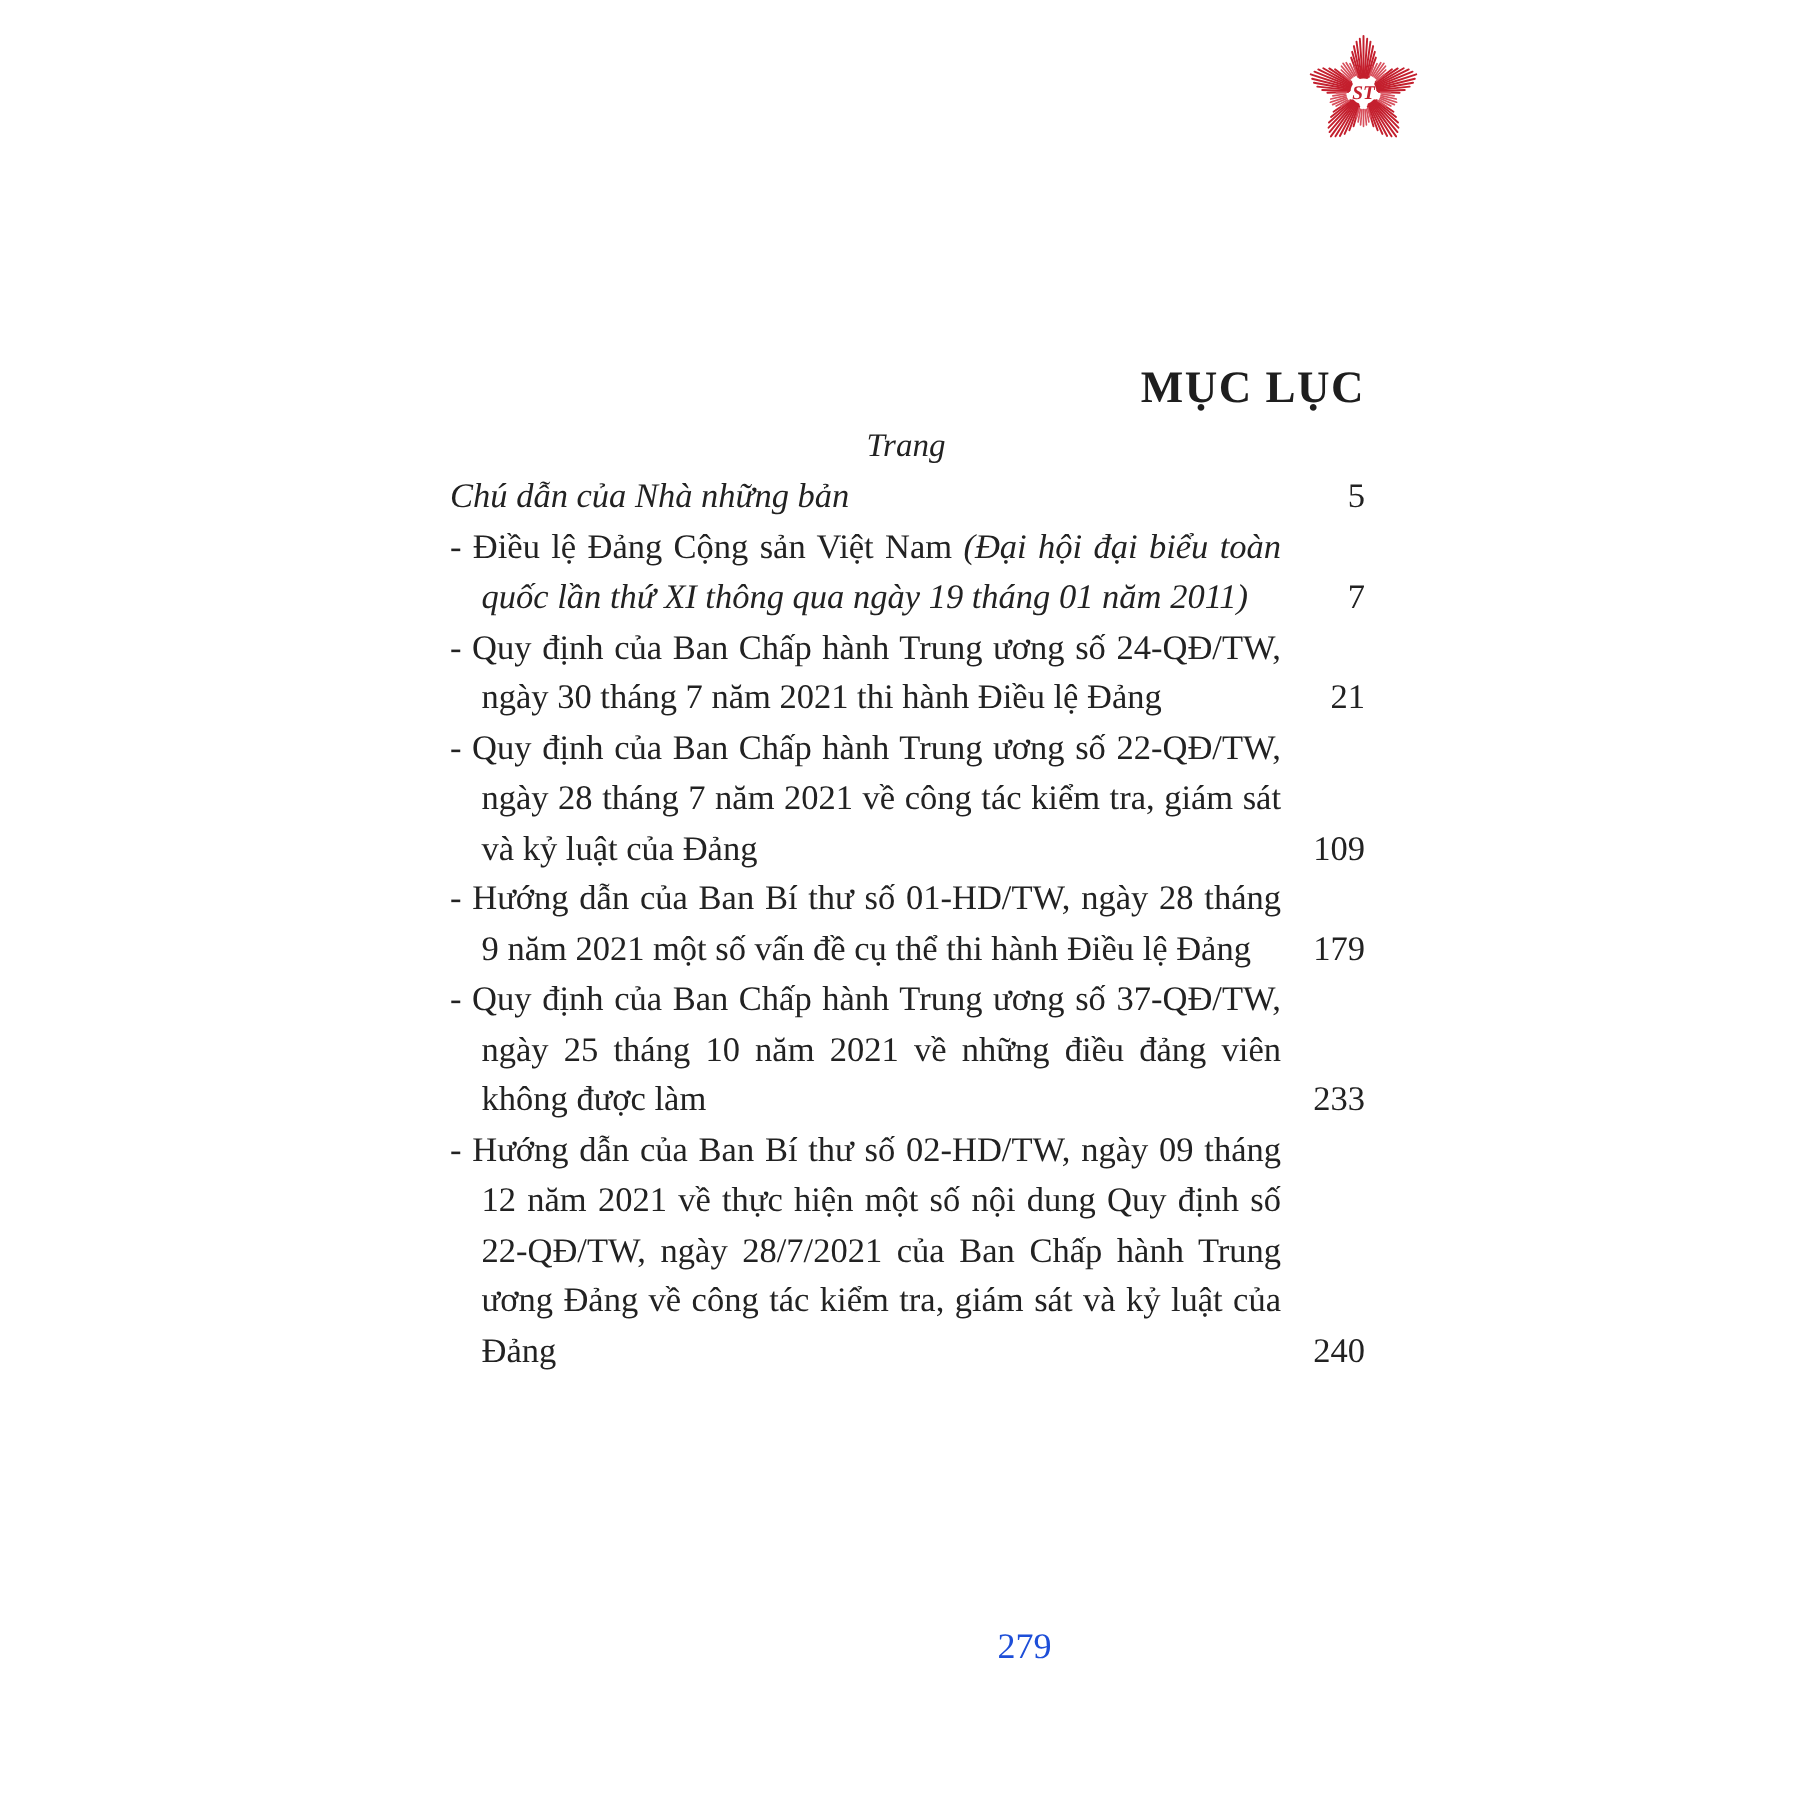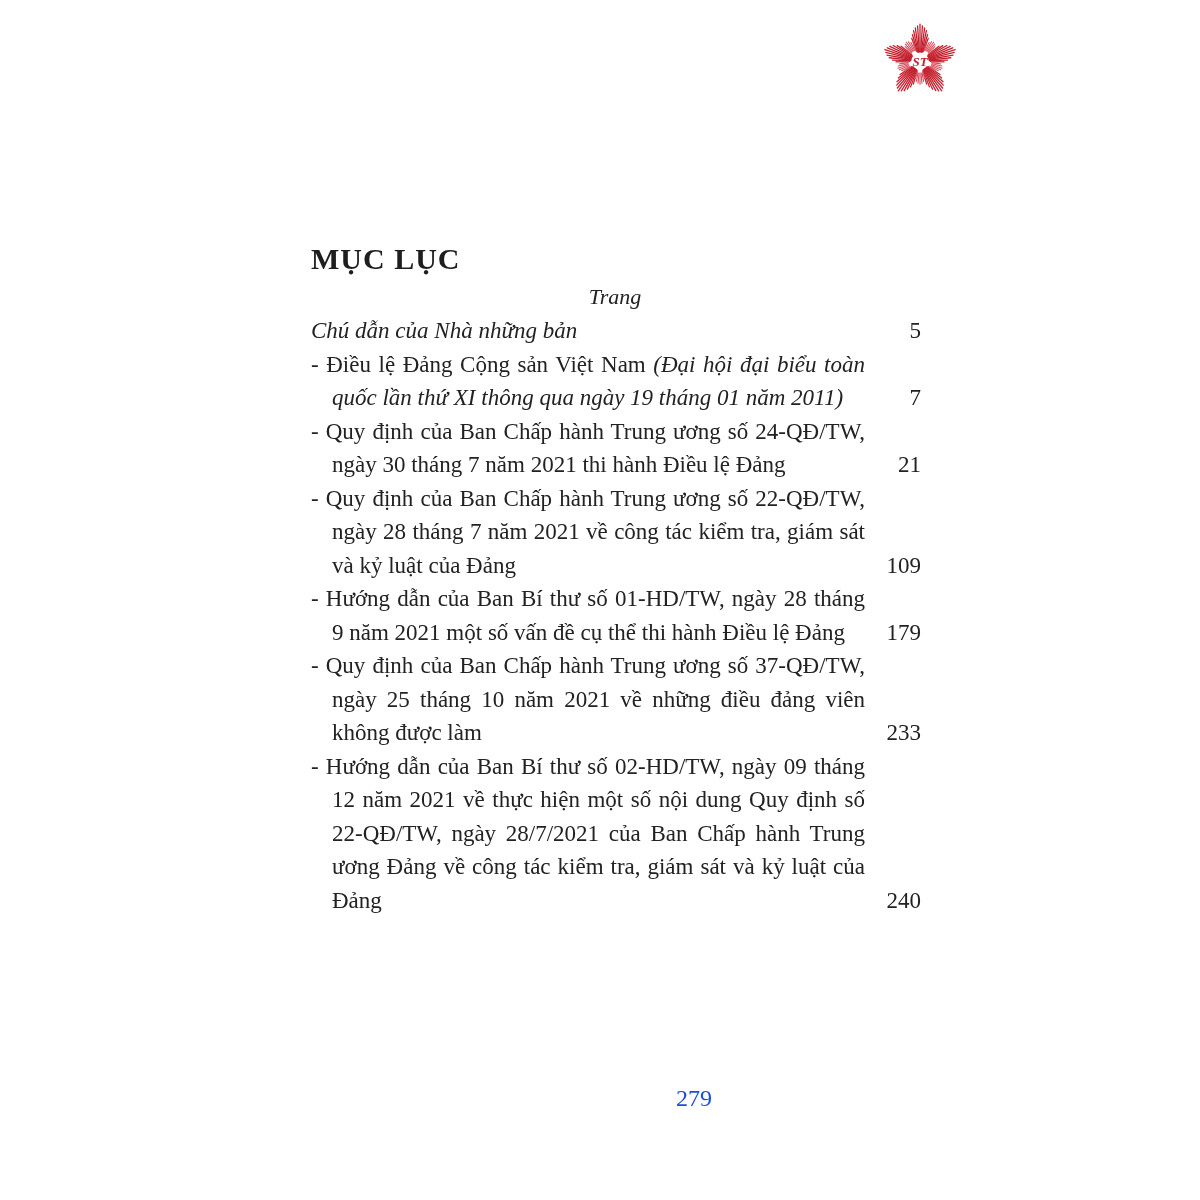--- a/index.html
+++ b/index.html
@@ -1,23 +1,23 @@
 <!DOCTYPE html>
 <html><head>
 <meta charset="utf-8">
 <style>
   html,body{margin:0;padding:0;background:#ffffff;}
   .page{
     position:relative;width:991px;height:1200px;background:#ffffff;overflow:hidden;
-    font-family:"Liberation Serif","DejaVu Serif",serif;color:#222222;margin-left:11px;
+    font-family:"Liberation Serif","DejaVu Serif",serif;color:#222222;
   }
   .logo{position:absolute;left:866px;top:18px;width:86px;height:86px;}
   .content{position:absolute;left:300px;top:240px;width:610px;}
   .title{
-    margin:0;font-size:30px;font-weight:bold;text-align:left;
+    margin:0;font-size:30px;font-weight:bold;text-align:right;
     letter-spacing:1px;line-height:38px;color:#1e1e1e;
   }
   .col-header{
     font-style:italic;font-size:22px;text-align:center;line-height:33px;
     margin-top:2px;padding-right:2px;
   }
   .entries{margin-top:1px;}
   .entry{
     position:relative;font-size:23px;line-height:33.5px;text-align:justify;
     padding-right:56px;

